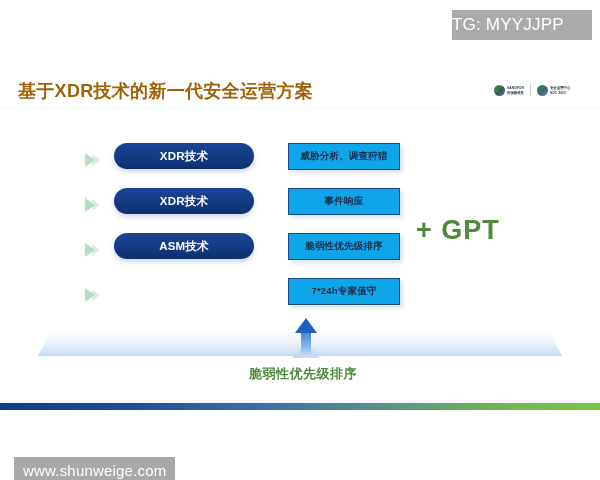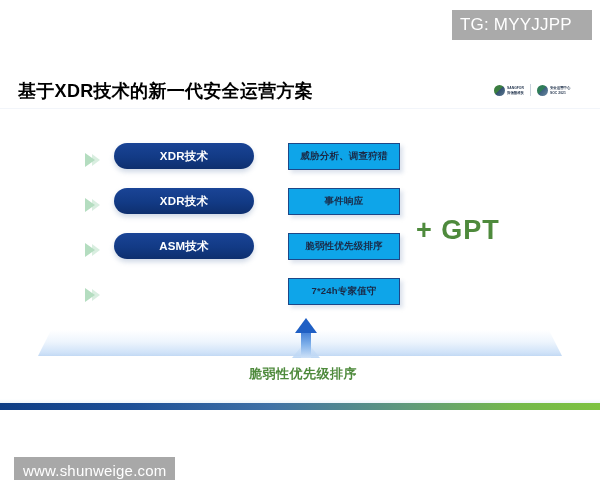--- a/index.html
+++ b/index.html
@@ -26,32 +26,31 @@
     top: 10px;
     left: 452px;
     width: 140px;
     height: 30px;
     background: #aaaaaa;
     color: #ffffff;
     font-size: 17px;
     letter-spacing: 0.2px;
     display: flex;
     align-items: center;
-    padding-left: 8px;
     box-sizing: border-box;
   }
 
   
   #title {
     position: absolute;
     top: 79px;
     left: 18px;
     font-size: 18px;
     font-weight: bold;
-    color: #000000;
+    color: #a16207;
     letter-spacing: 0.3px;
     white-space: nowrap;
   }
 
   
   #title-rule {
     position: absolute;
     top: 108px;
     left: 0;
     width: 600px;

